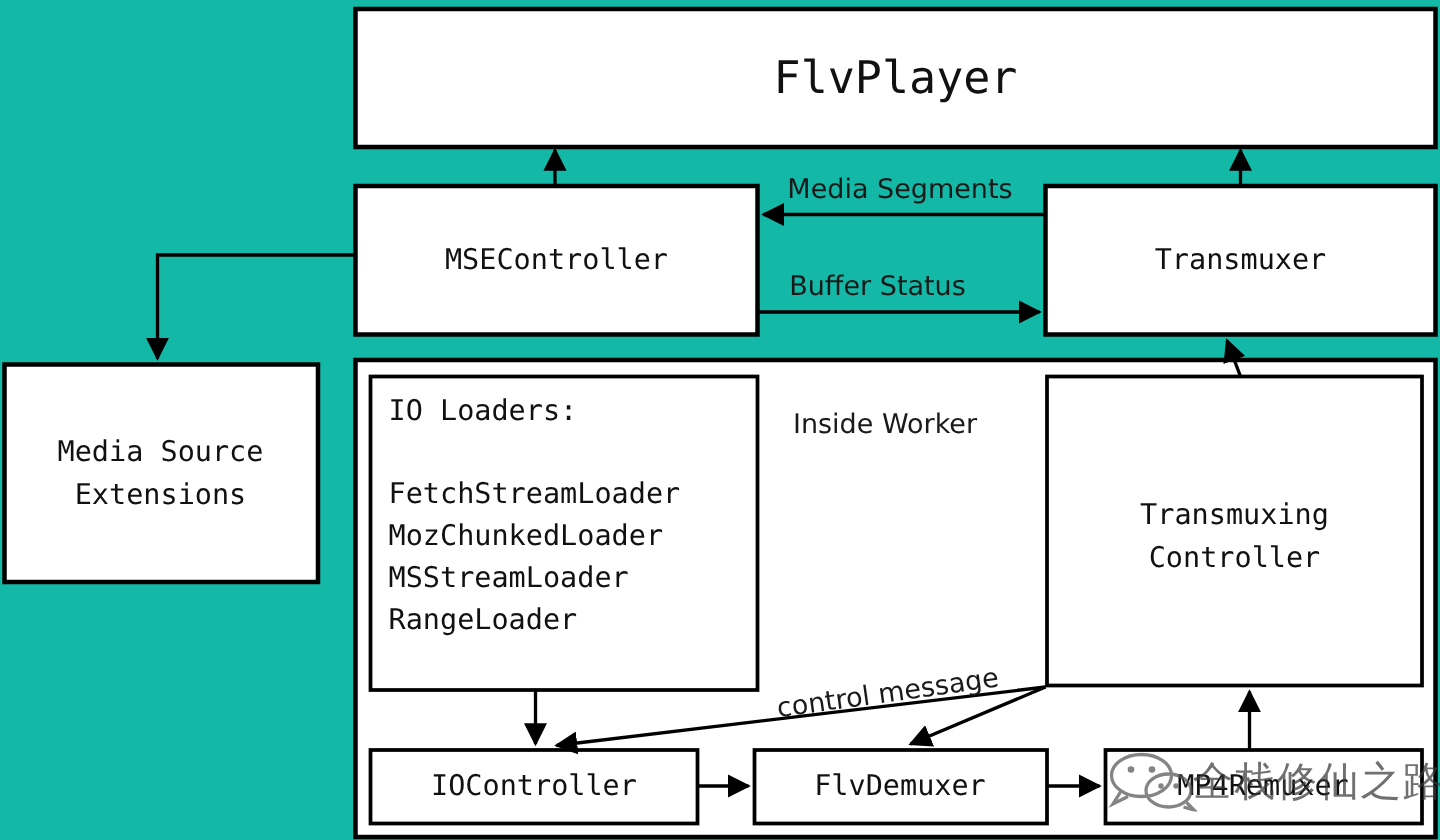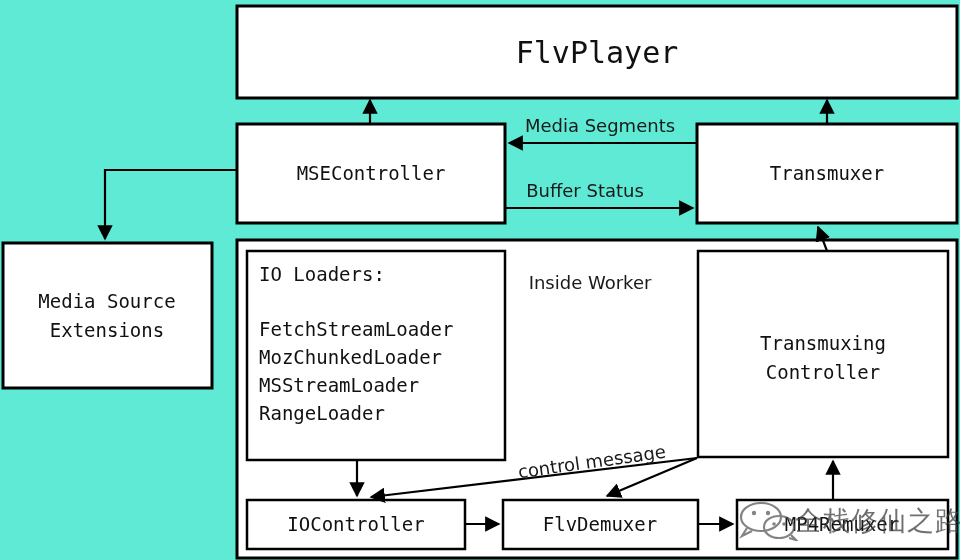--- a/index.html
+++ b/index.html
@@ -4,21 +4,21 @@
 <style>
   html, body {
     margin: 0;
     padding: 0;
     background: #ffffff;
   }
   #canvas {
     position: relative;
     width: 960px;
     height: 560px;
-    background: #5eead4;
+    background: #14b8a6;
     overflow: hidden;
     font-family: "DejaVu Sans Mono", monospace;
   }
   svg.diagram {
     position: absolute;
     left: 0;
     top: 0;
     width: 960px;
     height: 560px;
   }

